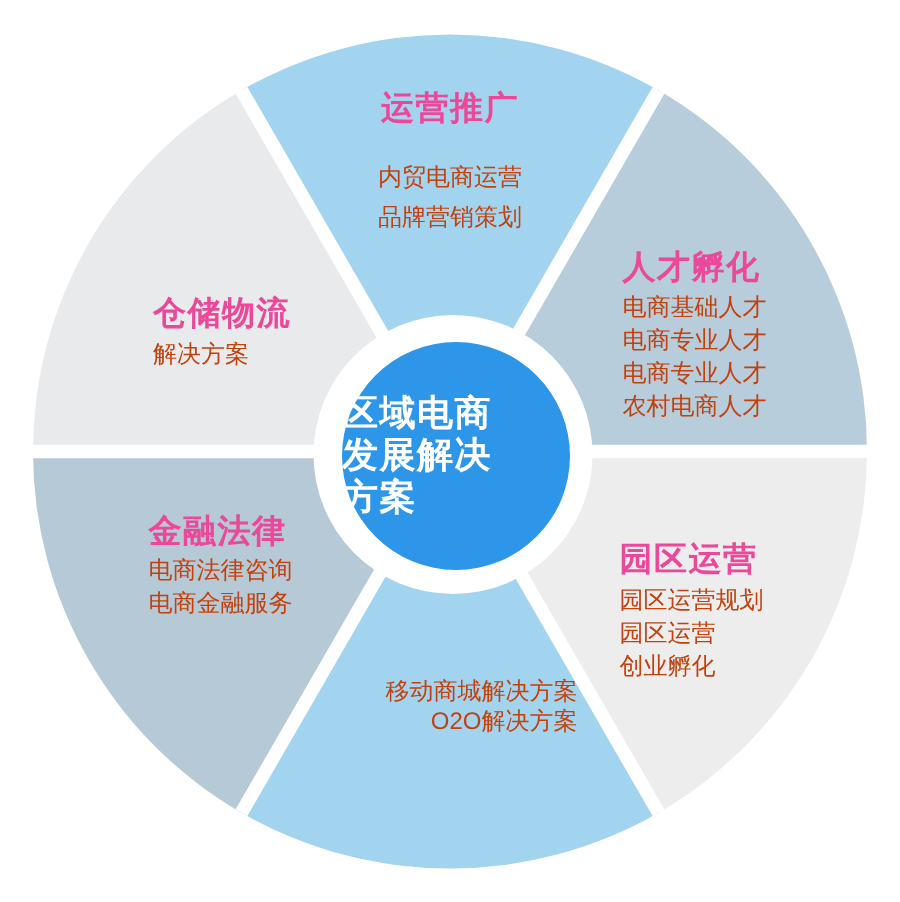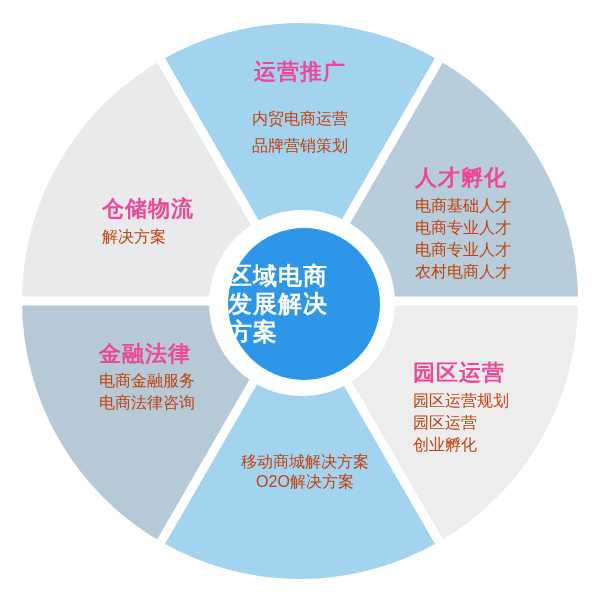--- a/index.html
+++ b/index.html
@@ -20,21 +20,21 @@
   .sec-top    .items { line-height:27px; margin-top:20px; }
 
   .sec-tr     { left:415px; top:148px;margin-top:17px; }
   .sec-tr     .items { line-height:22px; margin-top:4px; }
 
   .sec-br     { left:413px; top:340px;margin-top:20px; }
   .sec-br     .items { line-height:22px; margin-top:4px; }
 
   .sec-bottom { left:225px; top:441px; width:160px; }
   .sec-bottom .title { text-align:center; }
-  .sec-bottom .items { line-height:20px; margin-top:11px; text-align:center; }
+  .sec-bottom .items { line-height:20px; margin-top:11px; text-align:right; }
 
   .sec-bl     { left:99px; top:341px; }
   .sec-bl     .items { line-height:22px; margin-top:3px; }
 
   .sec-tl     { left:102px; top:196px; }
   .sec-tl     .items { line-height:22px; margin-top:4px; }
 
   .center-badge {
     position:absolute; left:228px; top:228px; width:152px; height:152px;
     display:flex; flex-direction:column; align-items:flex-start; justify-content:center;
@@ -105,22 +105,22 @@
   <div class="label sec-bottom">
     <div class="items">
       <div>移动商城解决方案</div>
       <div>O2O解决方案</div>
     </div>
   </div>
 
   <div class="label sec-bl">
     <div class="title">金融法律</div>
     <div class="items">
+      <div>电商法律咨询</div>
       <div>电商金融服务</div>
-      <div>电商法律咨询</div>
     </div>
   </div>
 
   <div class="label sec-tl">
     <div class="title">仓储物流</div>
     <div class="items">
       <div>解决方案</div>
     </div>
   </div>
 

